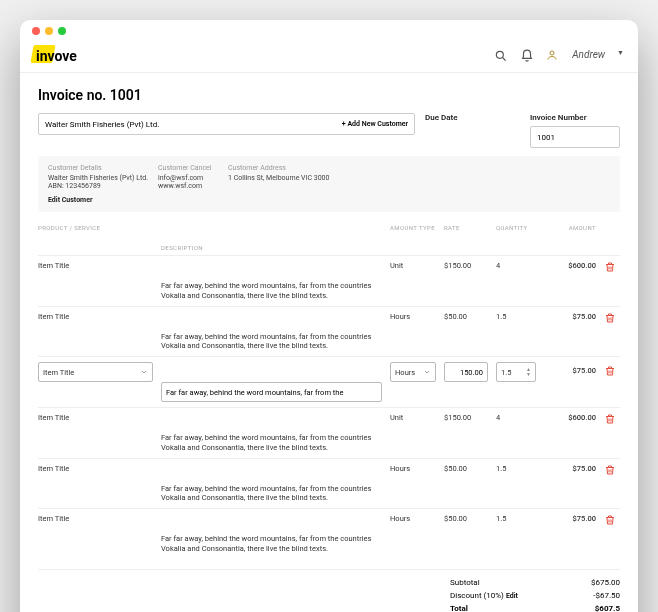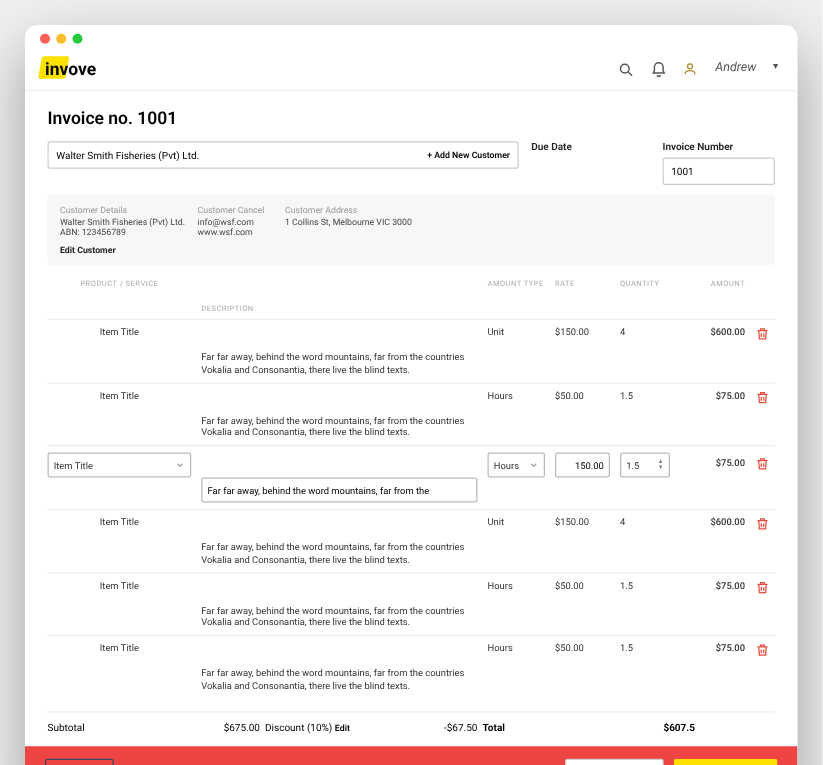--- a/index.html
+++ b/index.html
@@ -24,34 +24,34 @@
   .addcust{ font-size:7px; font-weight:600; padding:0 6px; border:none; background:none; cursor:pointer;}
   .date-box,.inv-box{ border:1px solid #ccc; border-radius:2px; height:22px; display:flex; align-items:center; padding:0 6px; font-size:8px; justify-content:space-between; }
   .date-col{width:95px;} .inv-col{width:90px;}
   .cal-ic{opacity:.5;}
   .inv-box input{border:none;outline:none;font-size:8px;width:100%;}
   .details-card{ background:#f7f7f7; border-radius:3px; padding:8px 10px; margin-bottom:8px; display:flex; font-size:7px; color:#444;}
   .details-card .col{min-width:110px;}
   .details-card .lbl{color:#999; font-size:7px; margin-bottom:2px;}
   .editcust{font-size:7px;font-weight:700;margin-top:6px;color:#222;}
   .grid-head{display:flex; font-size:6px; letter-spacing:.4px; color:#aaa; text-transform:uppercase; padding:4px 0 4px 0; gap:8px;}
-  .col-item{width:115px;text-align:center;} .col-desc{flex:1;margin-top:20px;} .col-at{width:46px;} .col-rate{width:44px; text-align:left;} .col-qty{width:40px; text-align:left;} .col-amt{width:52px; text-align:right;} .col-del{width:16px;}
+  .col-item{width:115px;} .col-desc{flex:1;margin-top:20px;} .col-at{width:46px;} .col-rate{width:44px; text-align:left;} .col-qty{width:40px; text-align:left;} .col-amt{width:52px; text-align:right;} .col-del{width:16px;}
   .line{display:flex; align-items:flex-start; gap:8px; padding:5px 0; border-top:1px solid #eee; font-size:7.5px; color:#333;}
   .line:first-of-type{border-top:1px solid #eee;}
   .line .col-desc{line-height:1.3;}
   .line .col-amt{font-weight:500;}
   .trash{color:#e74c3c; width:12px; height:12px;}
   .line.edit .cell-in{border:1px solid #bbb; border-radius:2px; height:20px; font-size:7.5px; padding:0 4px; display:flex; align-items:center; background:#fff; width:100%;}
   .line.edit .col-item .cell-in{justify-content:space-between;}
   .line.edit select,.line.edit input{border:none;outline:none;font-size:7.5px;width:100%;background:transparent;}
   .line.edit .col-at .cell-in{justify-content:space-between;}
   .line.edit .col-qty .cell-in{justify-content:space-between;}
   .chev{opacity:.6;}
   .addmore{font-size:7.5px; font-weight:600; padding:8px 0;}
-  .totals{margin-top:10px; border-top:1px solid #eee; padding-top:8px; display:flex; flex-direction:row; align-items:flex-end; gap:4px; font-size:8px;}
+  .totals{margin-top:10px; border-top:1px solid #eee; padding-top:8px; display:flex; flex-direction:column; align-items:flex-end; gap:4px; font-size:8px;}
   .totals .trow{display:flex; justify-content:space-between; width:170px;}
   .totals .trow.total{font-weight:700;}
   .editlink{font-size:7px;font-weight:600;margin-left:2px;}
   .footer{background:#ef4444; padding:10px 16px; display:flex; justify-content:space-between; align-items:flex-start;}
   .btn{font-size:8px; padding:6px 14px; border-radius:2px; border:1px solid transparent; cursor:pointer; font-weight:600;}
   .btn.cancel{background:transparent;color:#fff;border-color:#3a455f;}
   .right-btns{display:flex; gap:8px;}
   .btn.draft{background:#fff;color:#222;border-color:#ccc;}
   .btn.send{background:#ffe100;color:#111;}
   .stepper-arrows{display:flex;flex-direction:column;font-size:5px;line-height:5px;opacity:.6;}

